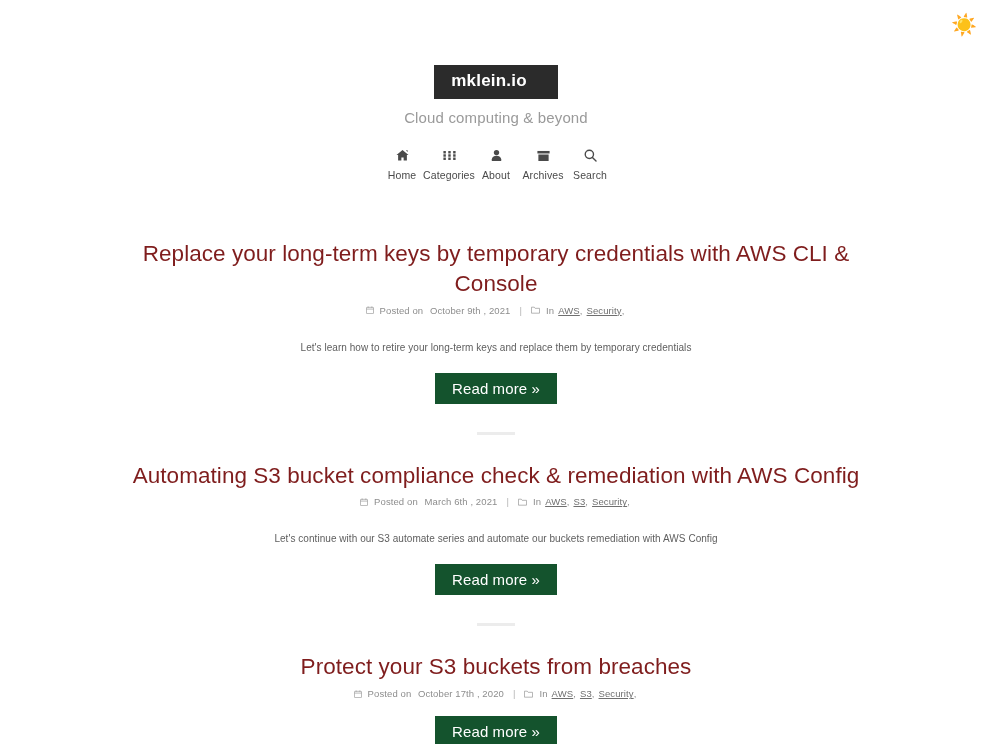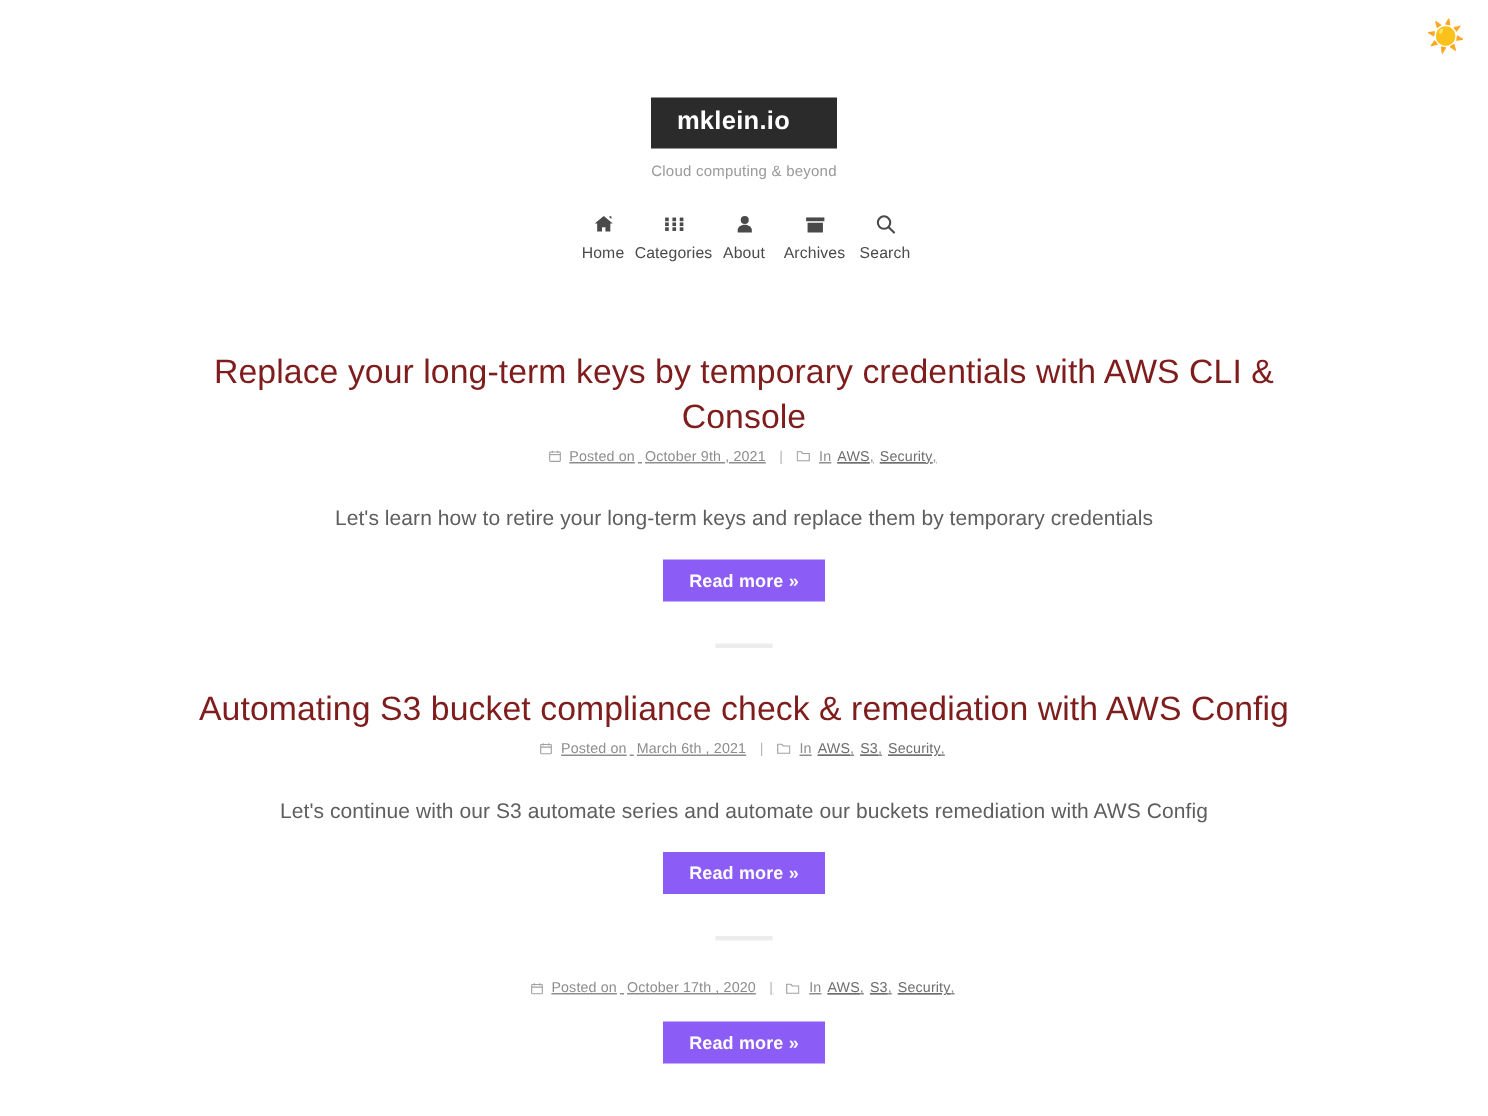--- a/index.html
+++ b/index.html
@@ -48,21 +48,21 @@
     color: #ffffff;
     font-size: 17px;
     font-weight: bold;
     letter-spacing: 0.2px;
     padding: 7px 31px 8px 17px;
     text-decoration: none;
     line-height: 1.1;
   }
   .site-subtitle {
     margin-top: 10px;
-    font-size: 10px;
+    font-size: 15px;
     color: #9a9a9a;
     letter-spacing: 0.15px;
   }
 
   
   .site-nav {
     margin-top: 23px;
     display: flex;
     justify-content: center;
     align-items: flex-start;
@@ -115,21 +115,20 @@
   .post-meta {
     margin-top: 6px;
     font-size: 9.5px;
     color: #8d8d8d;
     letter-spacing: 0.1px;
     display: flex;
     justify-content: center;
     align-items: center;
     flex-wrap: wrap;
     gap: 2px;
-    text-decoration: underline;
   }
   .meta-icon {
     display: inline-flex;
     align-items: center;
     margin-right: 4px;
     color: #a0a0a0;
   }
   .meta-icon svg { display: block; }
   .meta-sep {
     margin: 0 7px;
@@ -137,35 +136,35 @@
   }
   .meta-cats { display: inline-flex; align-items: center; }
   .cat-link {
     color: #6f6f6f;
     text-decoration: underline;
     margin-left: 2px;
   }
   .cat-comma { margin-right: 2px; color: #8d8d8d; }
   .post-excerpt {
     margin-top: 24px;
-    font-size: 14px;
+    font-size: 10px;
     color: #5e5e5e;
     line-height: 1.6;
     letter-spacing: 0.05px;
   }
   .read-more-wrap {
     margin-top: 17px;
     text-align: center;
   }
   .read-more {
     display: inline-block;
-    background: #8b5cf6;
+    background: #14532d;
     color: #ffffff;
-    font-size: 12px;
-    font-weight: bold;
+    font-size: 15px;
+    font-weight: normal;
     padding: 7px 17px 7px 17px;
     text-decoration: none;
     letter-spacing: 0.1px;
     cursor: pointer;
     border: none;
     font-family: "Liberation Sans", sans-serif;
   }
   .post-divider {
     width: 38px;
     height: 3px;
@@ -318,20 +317,23 @@
     </div>
     <p class="post-excerpt">Let's continue with our S3 automate series and automate our buckets remediation with AWS Config</p>
     <div class="read-more-wrap">
       <a class="read-more" href="#">Read more »</a>
     </div>
   </article>
 
   <hr class="post-divider">
 
   <article class="post">
+    <h2 class="post-title">
+      <a href="#">Protect your S3 buckets from breaches</a>
+    </h2>
     <div class="post-meta">
       <span class="meta-icon">
         <svg width="8" height="8" viewBox="0 0 14 14" fill="none" stroke="currentColor" stroke-width="1.3" aria-hidden="true">
           <rect x="0.8" y="2.3" width="12.4" height="11" rx="1"></rect>
           <line x1="0.8" y1="5.4" x2="13.2" y2="5.4"></line>
           <line x1="3.8" y1="0.8" x2="3.8" y2="3.4"></line>
           <line x1="10.2" y1="0.8" x2="10.2" y2="3.4"></line>
         </svg>
       </span>
       <span>Posted on</span>&nbsp;<span>October 17th , 2020</span>

